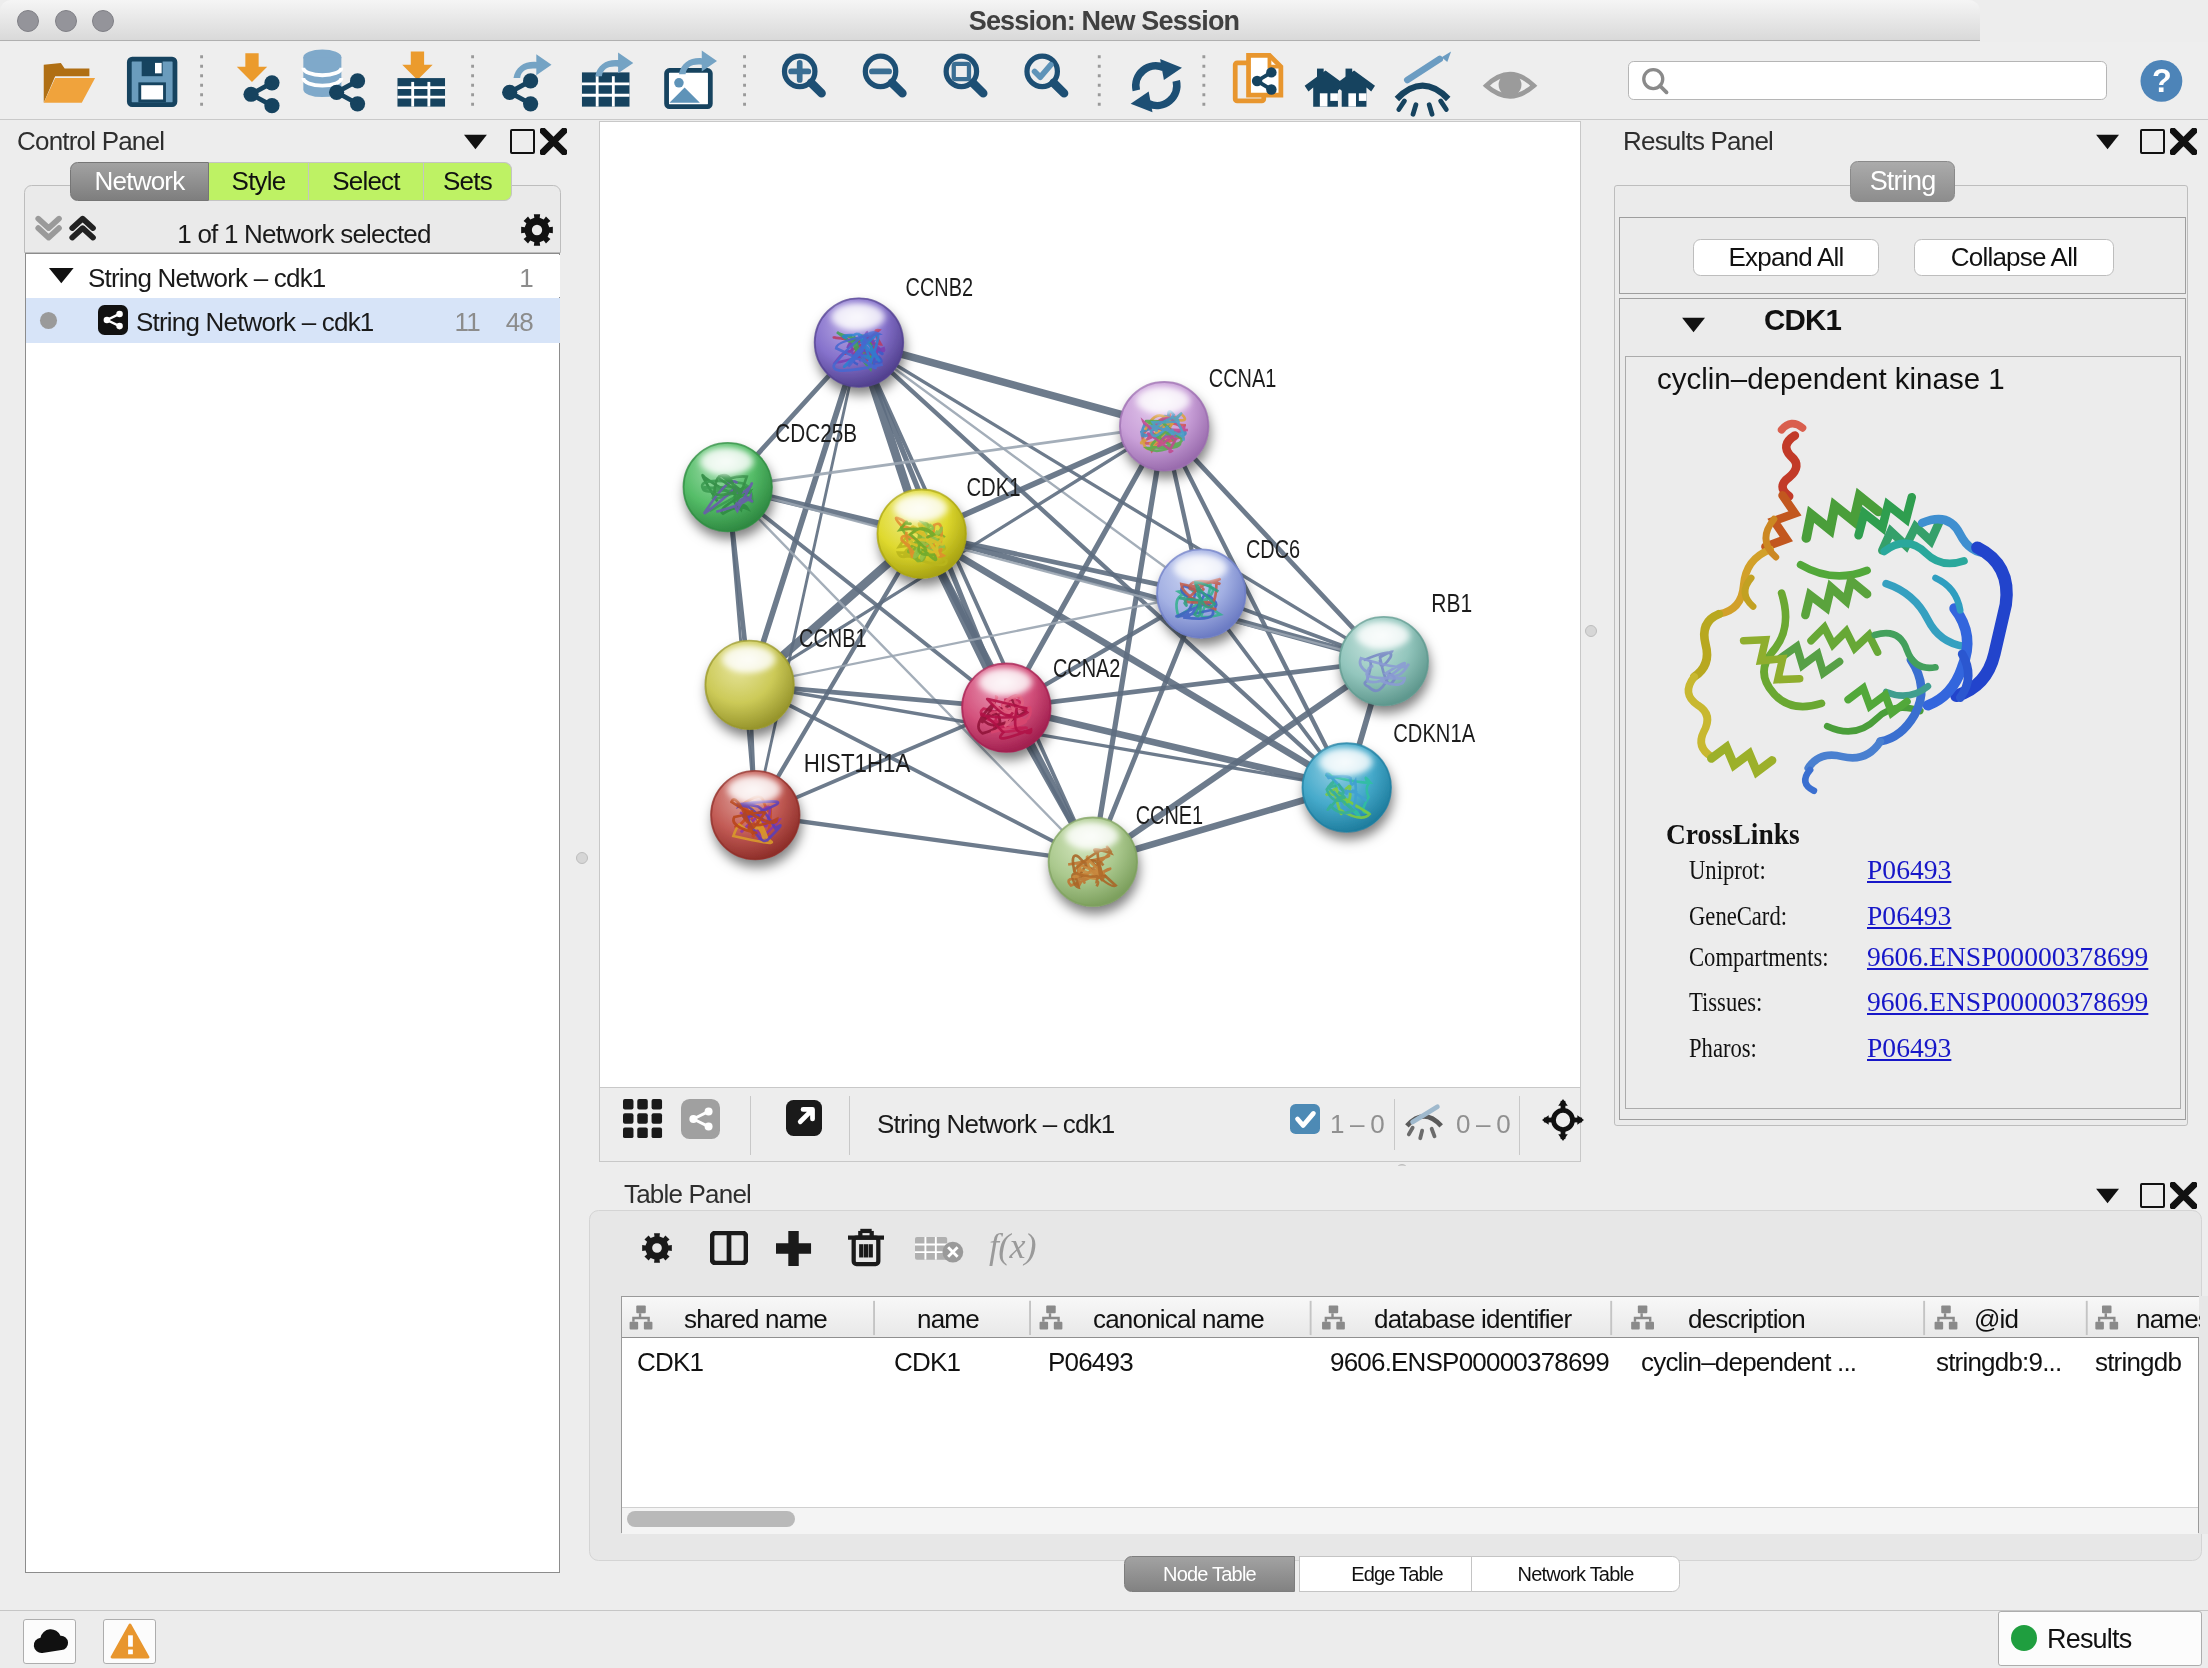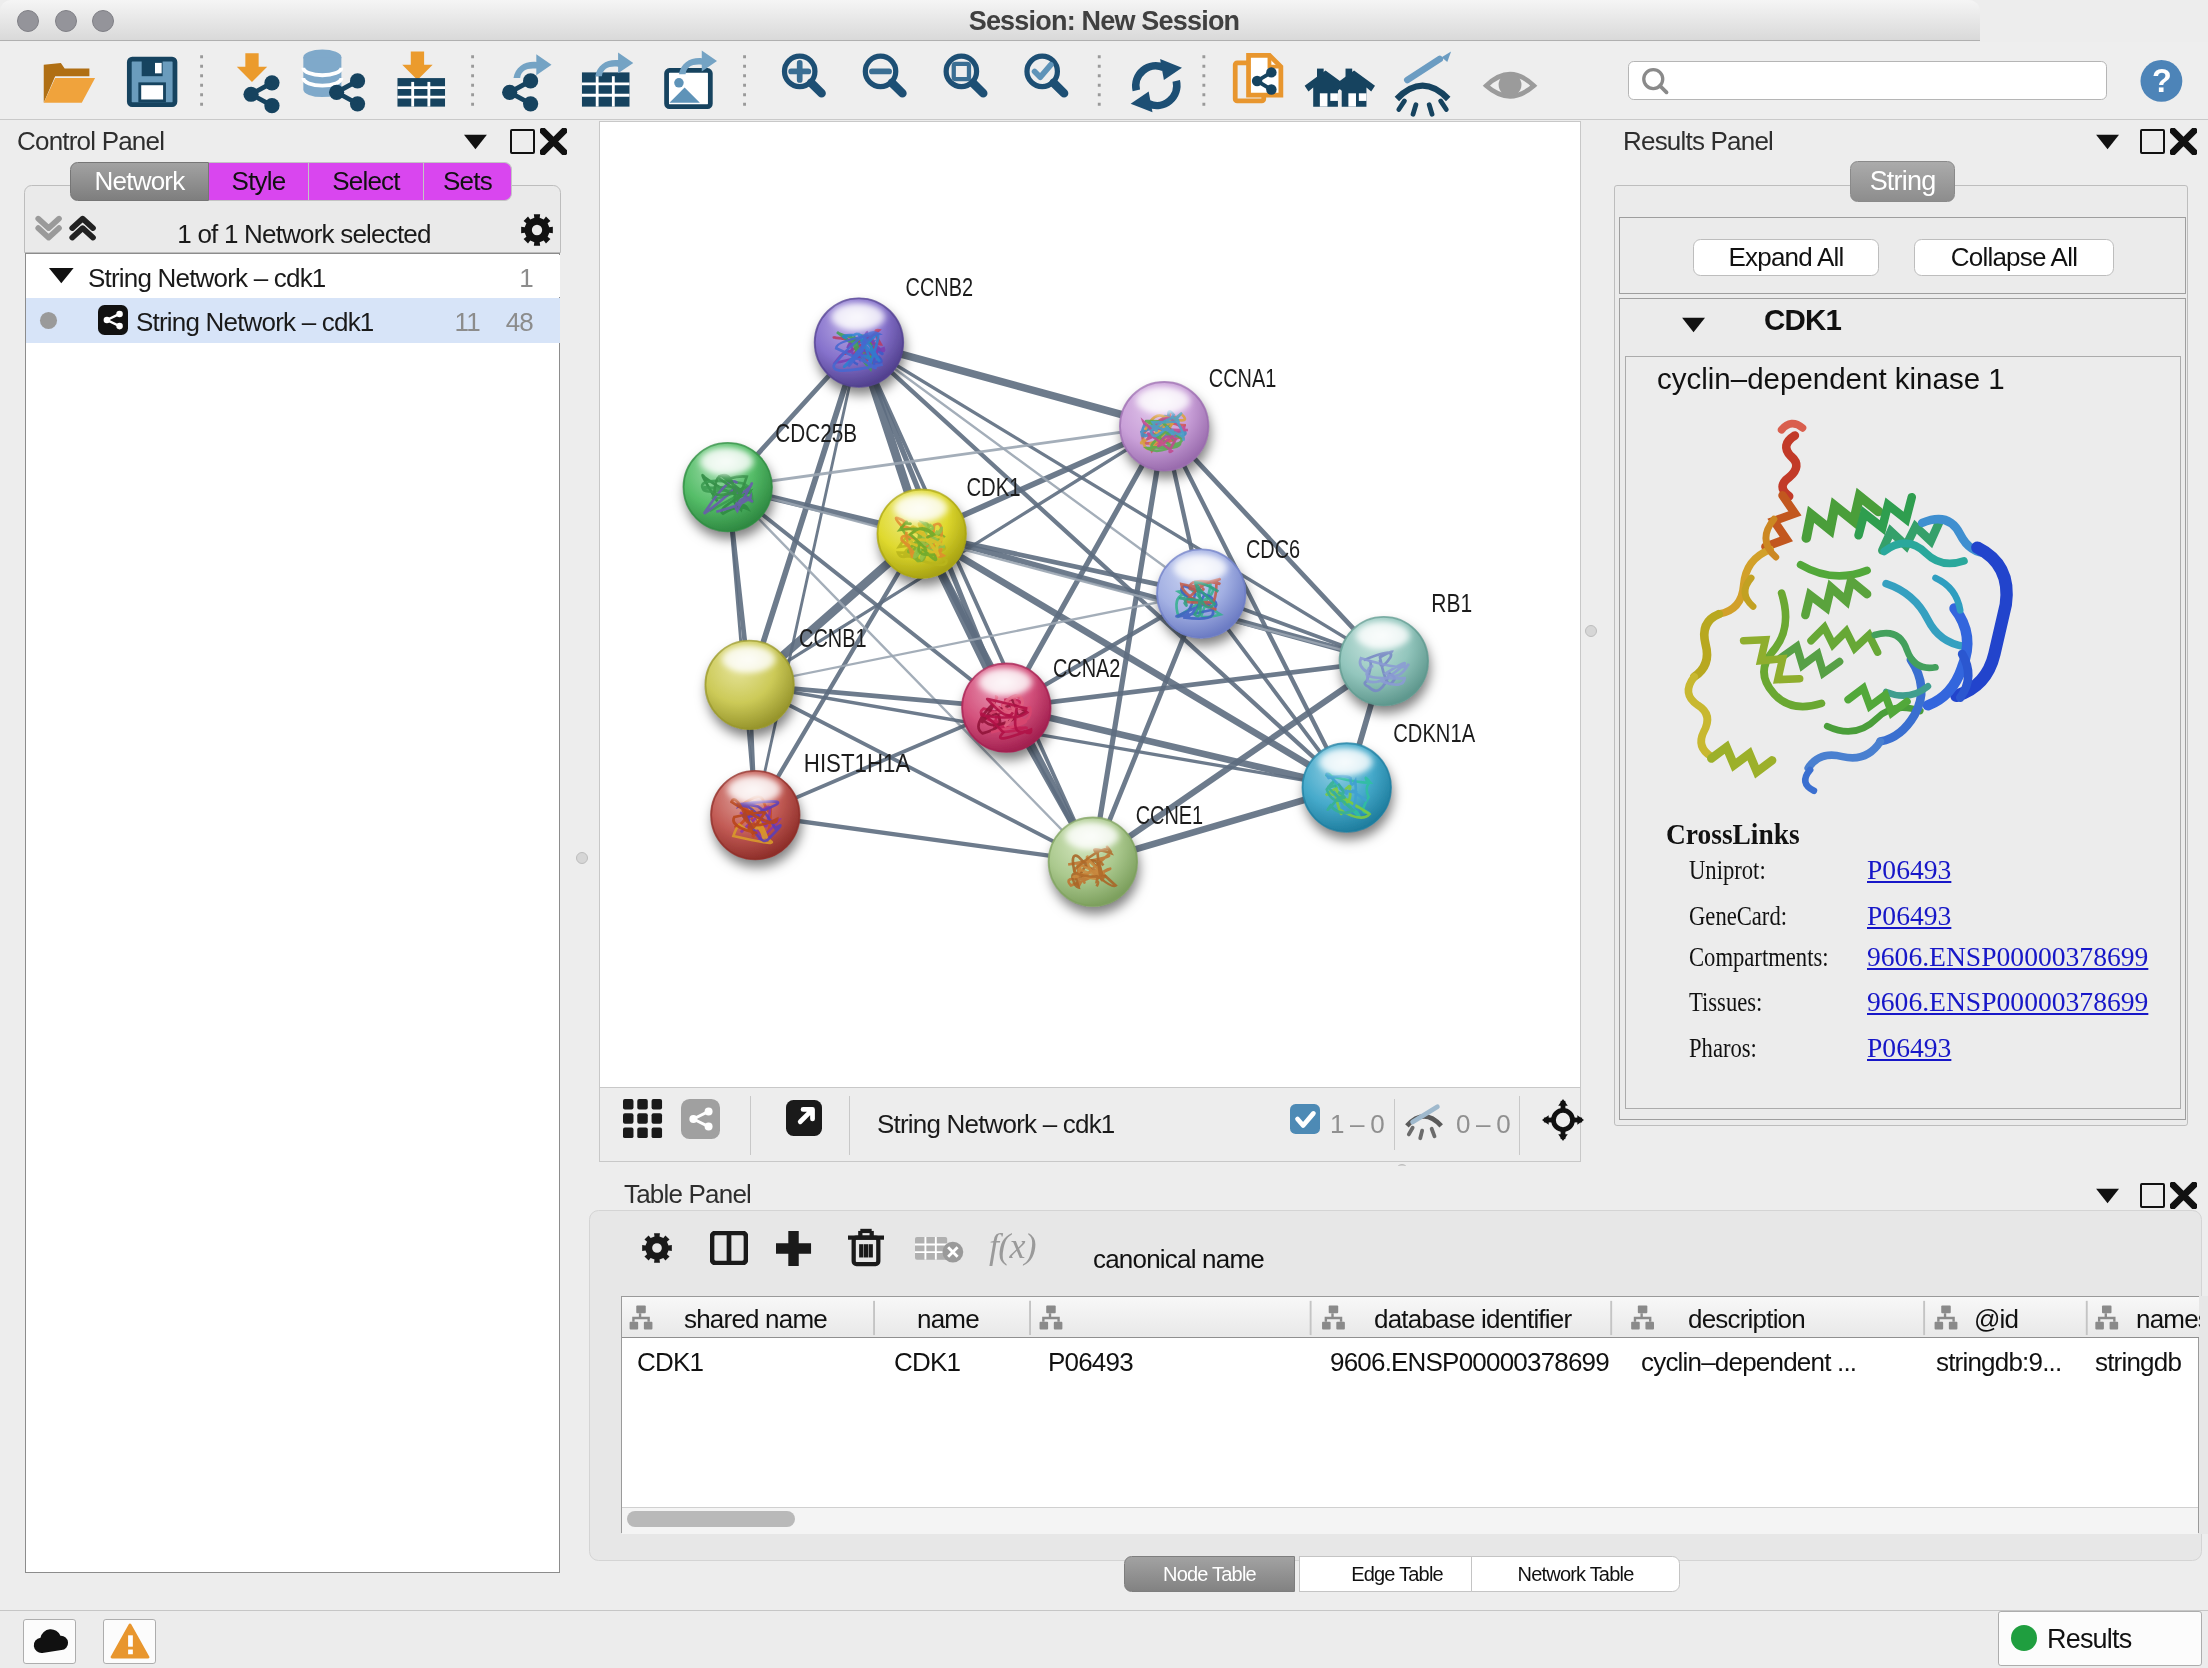--- a/index.html
+++ b/index.html
@@ -9,21 +9,21 @@
 #toolbar{position:absolute;left:0;top:42px;width:2208px;height:78px;background:#eeeeee;border-bottom:1px solid #c9c9c9}
 #searchbox{position:absolute;left:1628px;top:61px;width:479px;height:39px;background:#fff;border:1px solid #b5b5b5;border-radius:5.7px}
 
 #cp-title{position:absolute;left:17px;top:126px;font-size:26px;color:#2e2e2e}
 #canvas{position:absolute;left:599px;top:121px;width:982px;height:967px;background:#fff;border:1px solid #c8c8c8}
 #netbar{position:absolute;left:599px;top:1088px;width:982px;height:74px;background:#ededed;border:1px solid #c8c8c8;border-top:none}
 #tablepanel{position:absolute;left:567px;top:1166px;width:1642px;height:444px;background:#ededed}
 #statusbar{position:absolute;left:0;top:1610px;width:2208px;height:58px;background:#ececec;border-top:1px solid #c6c6c6}
 .pnl-title{font-size:26px;color:#2e2e2e}
 .winbtn-sq{position:absolute;width:25px;height:25px;border:2.9px solid #111;border-radius:1.9px}
-.seg{position:absolute;z-index:5;height:39px;font-size:26px;color:#111;background:#d946ef;border:1px solid #c4c4c4;text-align:center;line-height:37px}
+.seg{position:absolute;z-index:5;height:39px;font-size:26px;color:#111;background:#bef264;border:1px solid #c4c4c4;text-align:center;line-height:37px}
 .seg.sel{background:linear-gradient(#a2a2a2,#7e7e7e);color:#fff;border-color:#767676}
 .th{font-size:26px;color:#111}
 .td{font-size:26px;color:#111}
 .tab{height:36px;font-size:20px;color:#111;background:#fff;border:1px solid #c4c4c4;text-align:center;line-height:34px}
 .serl{font-family:'Liberation Serif',serif;letter-spacing:0;transform:scaleX(0.82);transform-origin:0 50%}
 .serlink{font-family:'Liberation Serif',serif;letter-spacing:0}
 </style></head>
 <body>
 <div id="titlebar">
  <div class="tl" style="left:17px"></div>
@@ -790,21 +790,21 @@
    <g transform="translate(1549,9)">
           <rect x="7" y="0" width="10" height="8" rx="1"></rect>
           <rect x="0" y="17" width="9" height="8" rx="1"></rect>
           <rect x="15" y="17" width="9" height="8" rx="1"></rect>
           <path d="M11 8 v5 M4 17 v-4 h16 v4" fill="none" stroke="#8a8a8a" stroke-width="2.5"></path>
         </g>
   </g>
  </svg>
  <div class="abs th" style="left:684px;top:1304px">shared name</div>
  <div class="abs th" style="left:917px;top:1304px">name</div>
- <div class="abs th" style="left:1093px;top:1244px">canonical name</div>
+ <div class="abs th" style="left:1093px;top:1304px">canonical name</div>
  <div class="abs th" style="left:1374px;top:1304px">database identifier</div>
  <div class="abs th" style="left:1688px;top:1304px">description</div>
  <div class="abs th" style="left:1974px;top:1304px">@id</div>
  <div class="abs th" style="left:2136px;top:1304px">namespace</div>
  <div class="abs td" style="left:637px;top:1347px">CDK1</div>
  <div class="abs td" style="left:894px;top:1347px">CDK1</div>
  <div class="abs td" style="left:1048px;top:1347px">P06493</div>
  <div class="abs td" style="left:1330px;top:1347px">9606.ENSP00000378699</div>
  <div class="abs td" style="left:1641px;top:1347px">cyclin–dependent ...</div>
  <div class="abs td" style="left:1936px;top:1347px">stringdb:9...</div>

